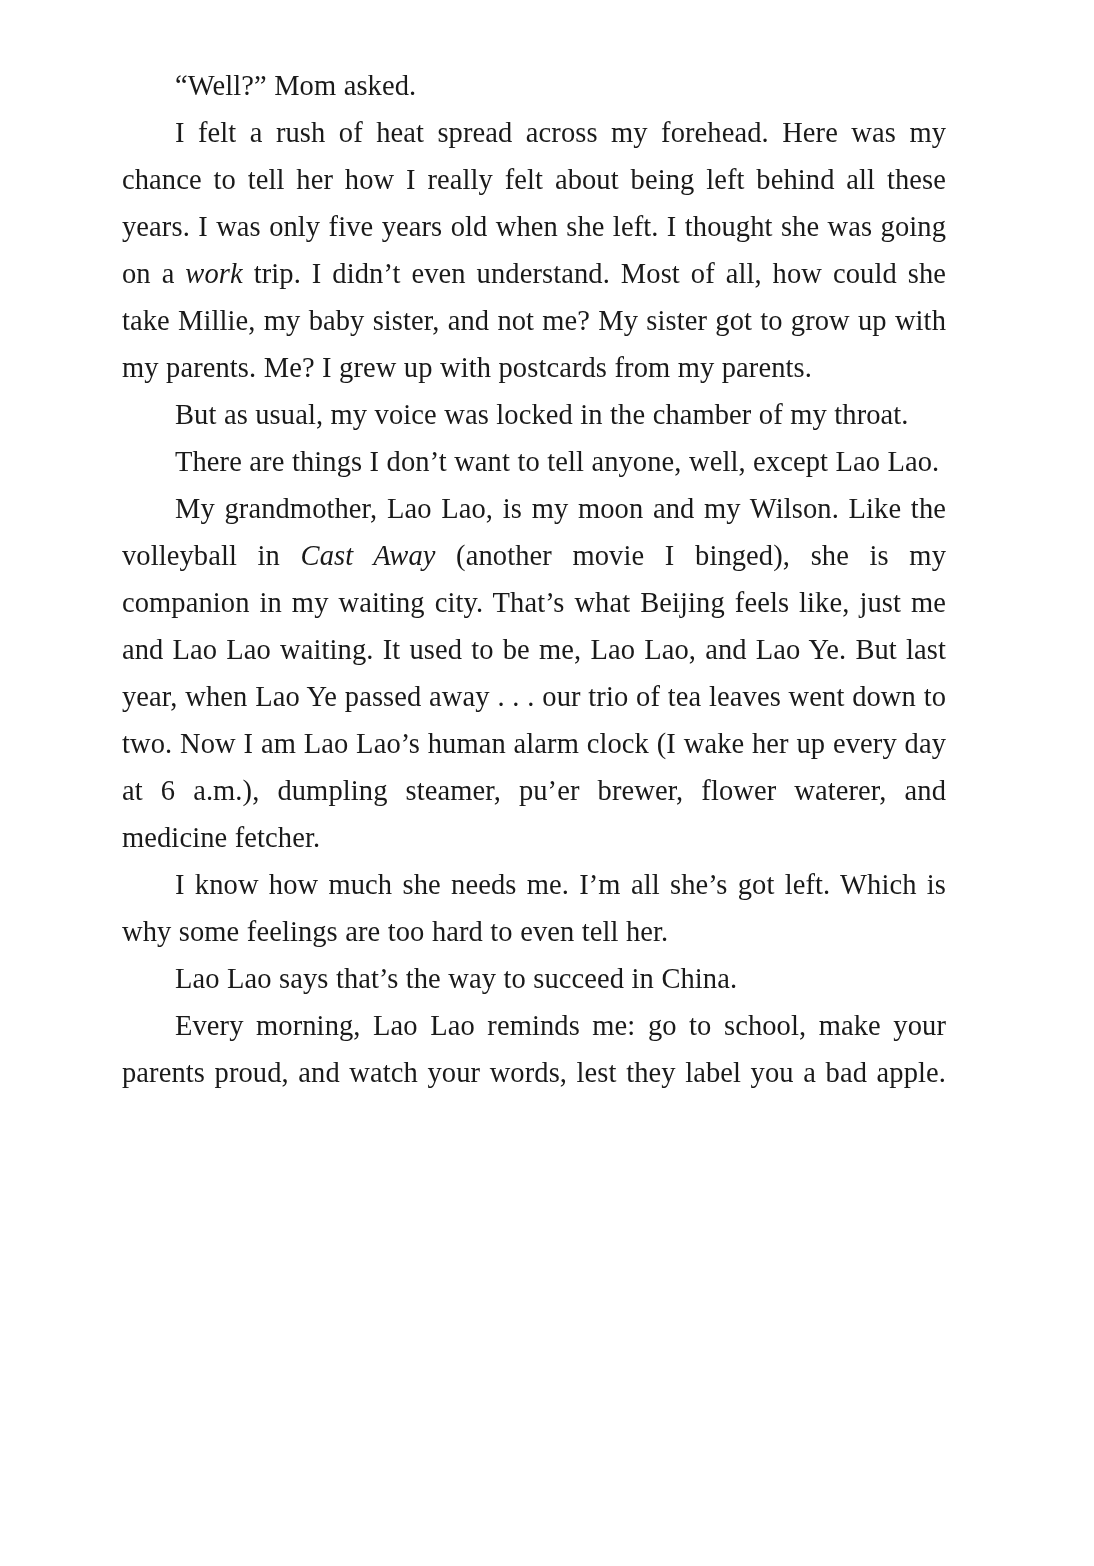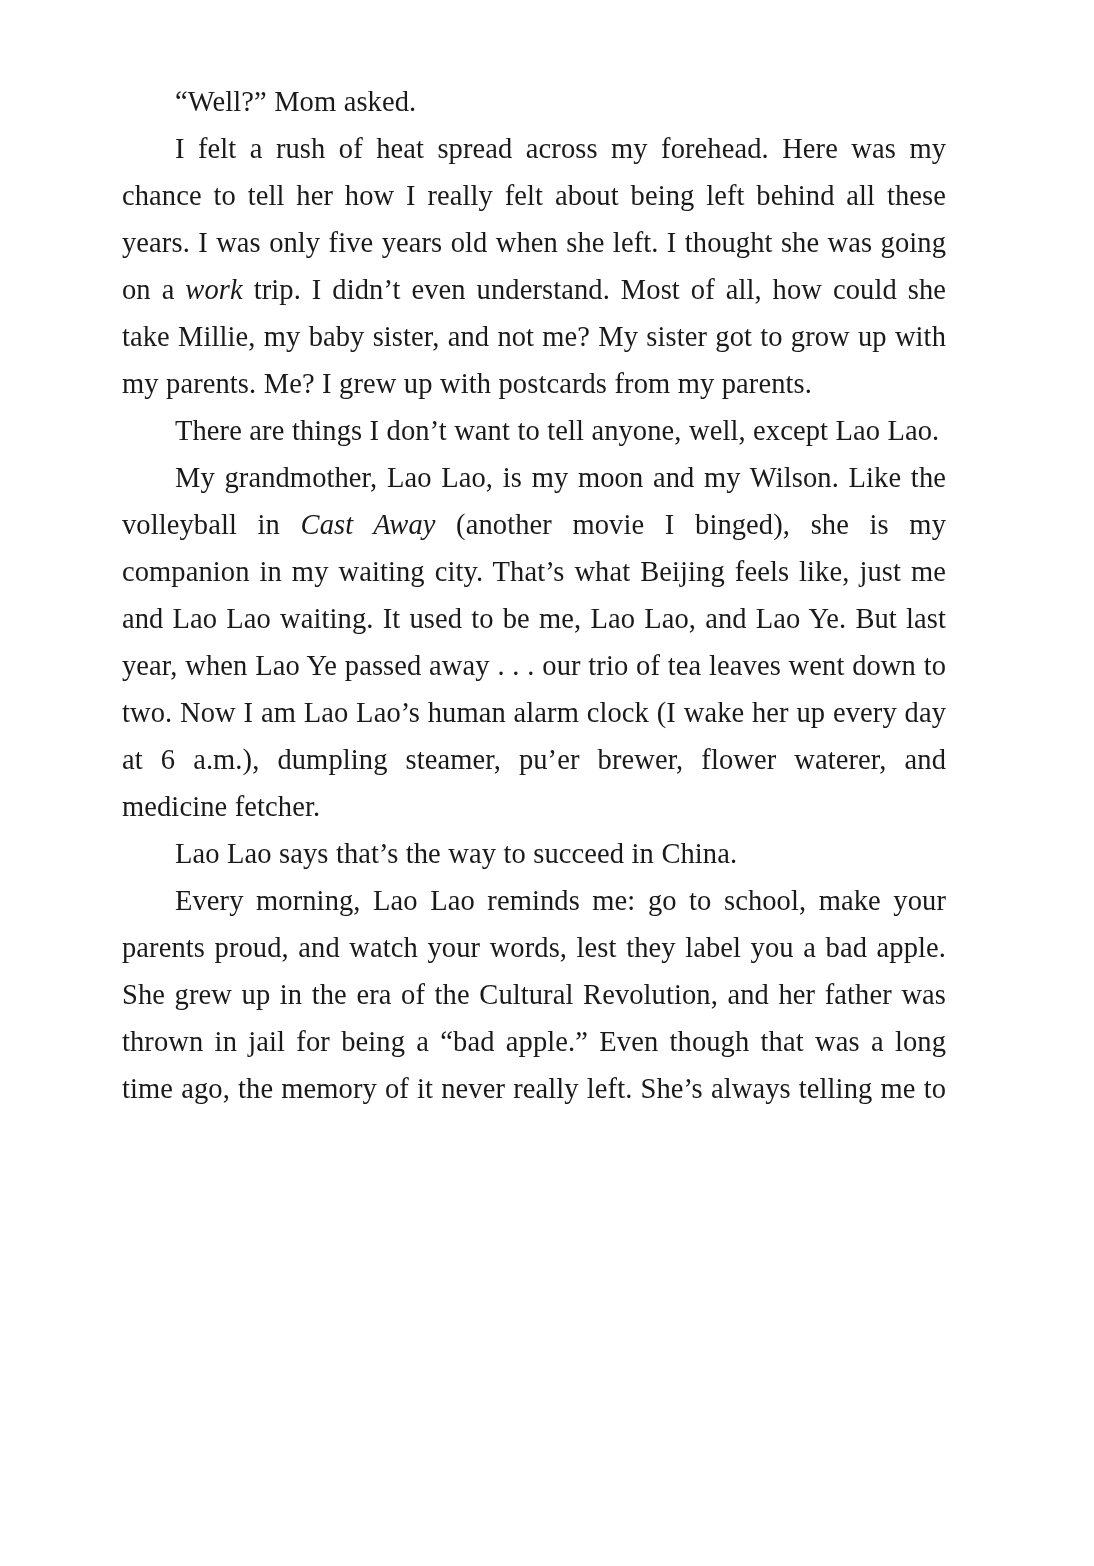--- a/index.html
+++ b/index.html
@@ -6,21 +6,21 @@
   html, body {
     margin: 0;
     padding: 0;
     background: #ffffff;
   }
   .page {
     position: relative;
     width: 1094px;
     height: 1104px;
     background: #ffffff;
-    margin: 16px auto;
+    margin: 0 auto;
     overflow: hidden;
     font-family: "Liberation Serif", "DejaVu Serif", serif;
     color: #1a1a1a;
   }
   .text-column {
     position: absolute;
     left: 122px;
     top: 62px;
     width: 824px;
   }
@@ -58,25 +58,27 @@
 <body>
 
 <div class="page">
 
   <div class="text-column">
 
     <p class="para">“Well?” Mom asked.</p>
 
     <p class="para"><span>I felt a rush of heat spread across my forehead. Here was my chance to tell her how I really felt about being left behind all these years. I was only five years old when she left. I thought she was going on a </span><em>work</em><span> trip. I didn’t even understand. Most of all, how could she take Millie, my baby sister, and not me? My sister got to grow up with my parents. Me? I grew up with postcards from my parents.</span></p>
 
+    <p class="para">But as usual, my voice was locked in the chamber of my throat.</p>
 
     <p class="para">There are things I don’t want to tell anyone, well, except Lao Lao.</p>
 
     <p class="para"><span>My grandmother, Lao Lao, is my moon and my Wilson. Like the volleyball in </span><em>Cast Away</em><span> (another movie I binged), she is my companion in my waiting city. That’s what Beijing feels like, just me and Lao Lao waiting. It used to be me, Lao Lao, and Lao Ye. But last year, when Lao Ye passed away . . . our trio of tea leaves went down to two. Now I am Lao Lao’s human alarm clock (I wake her up every day at 6 a.m.), dumpling steamer, pu’er brewer, flower waterer, and medicine fetcher.</span></p>
 
+    <p class="para">I know how much she needs me. I’m all she’s got left. Which is why some feelings are too hard to even tell her.</p>
 
 
     <p class="para">Lao Lao says that’s the way to succeed in China.</p>
 
     <p class="para">Every morning, Lao Lao reminds me: go to school, make your parents proud, and watch your words, lest they label you a bad apple. She grew up in the era of the Cultural Revolution, and her father was thrown in jail for being a “bad apple.” Even though that was a long time ago, the memory of it never really left. She’s always telling me to sew up half my mouth. I</p>
 
   </div>
 
   <div class="folio">2</div>
 

